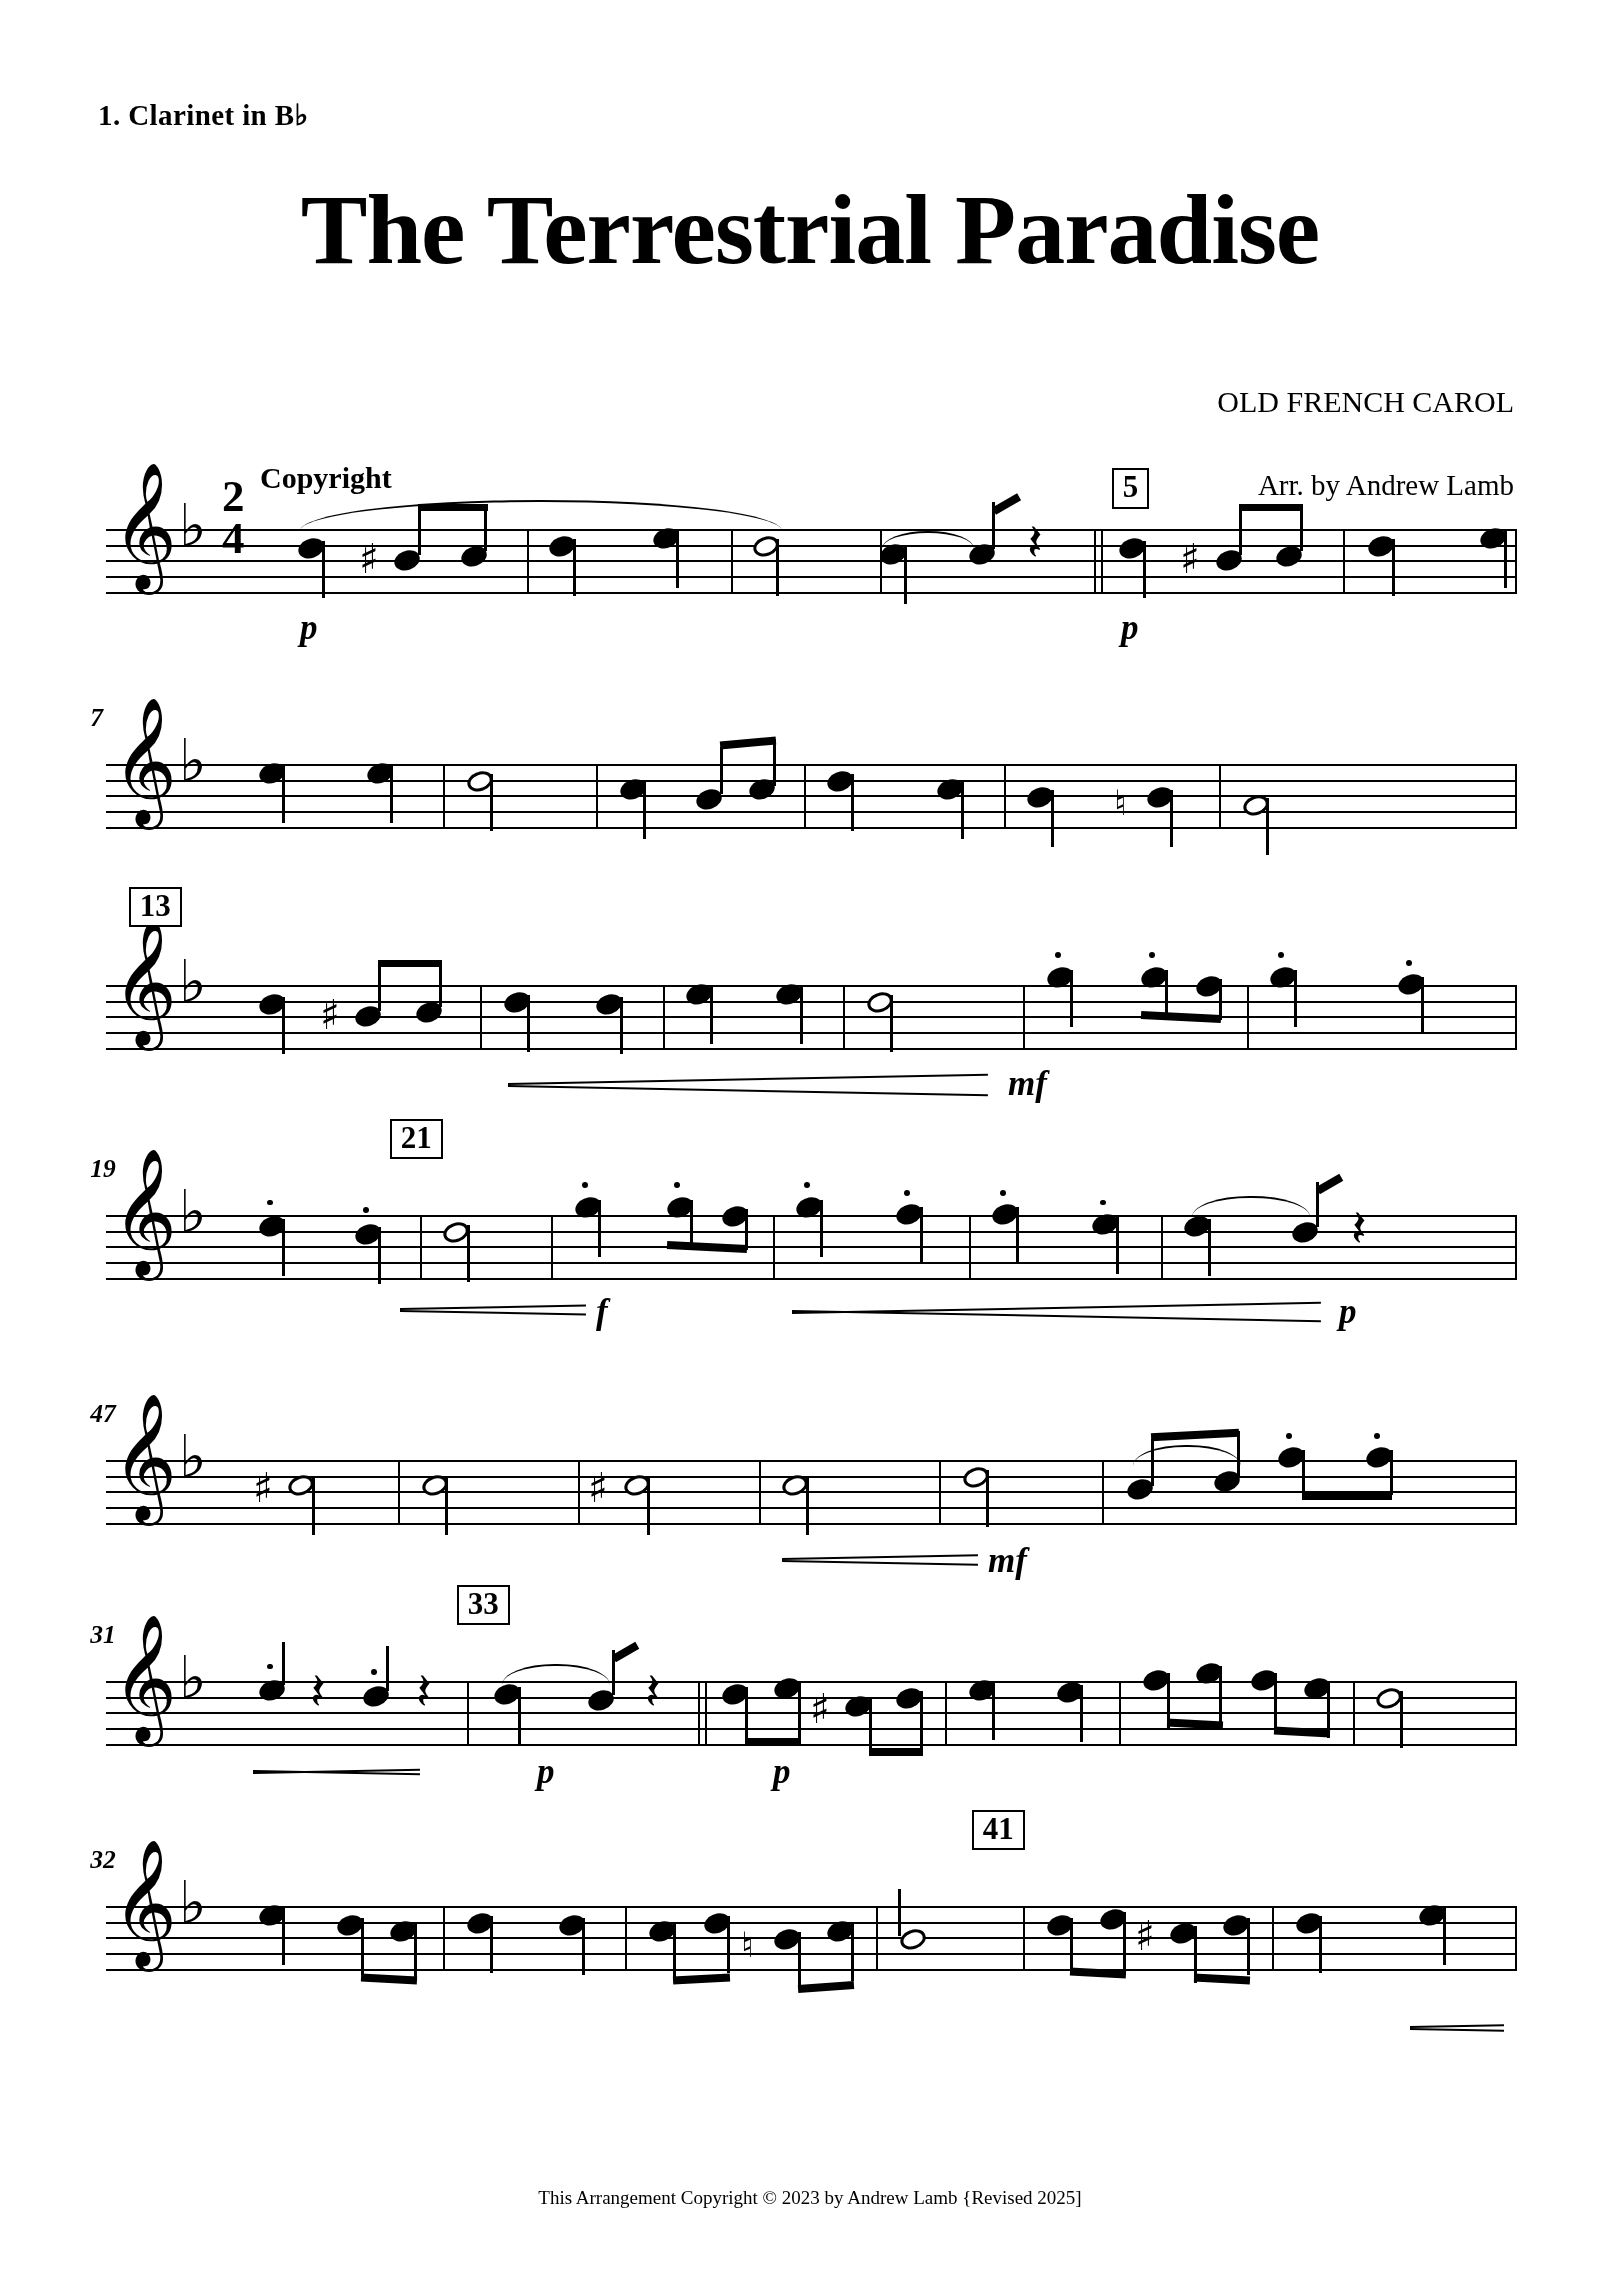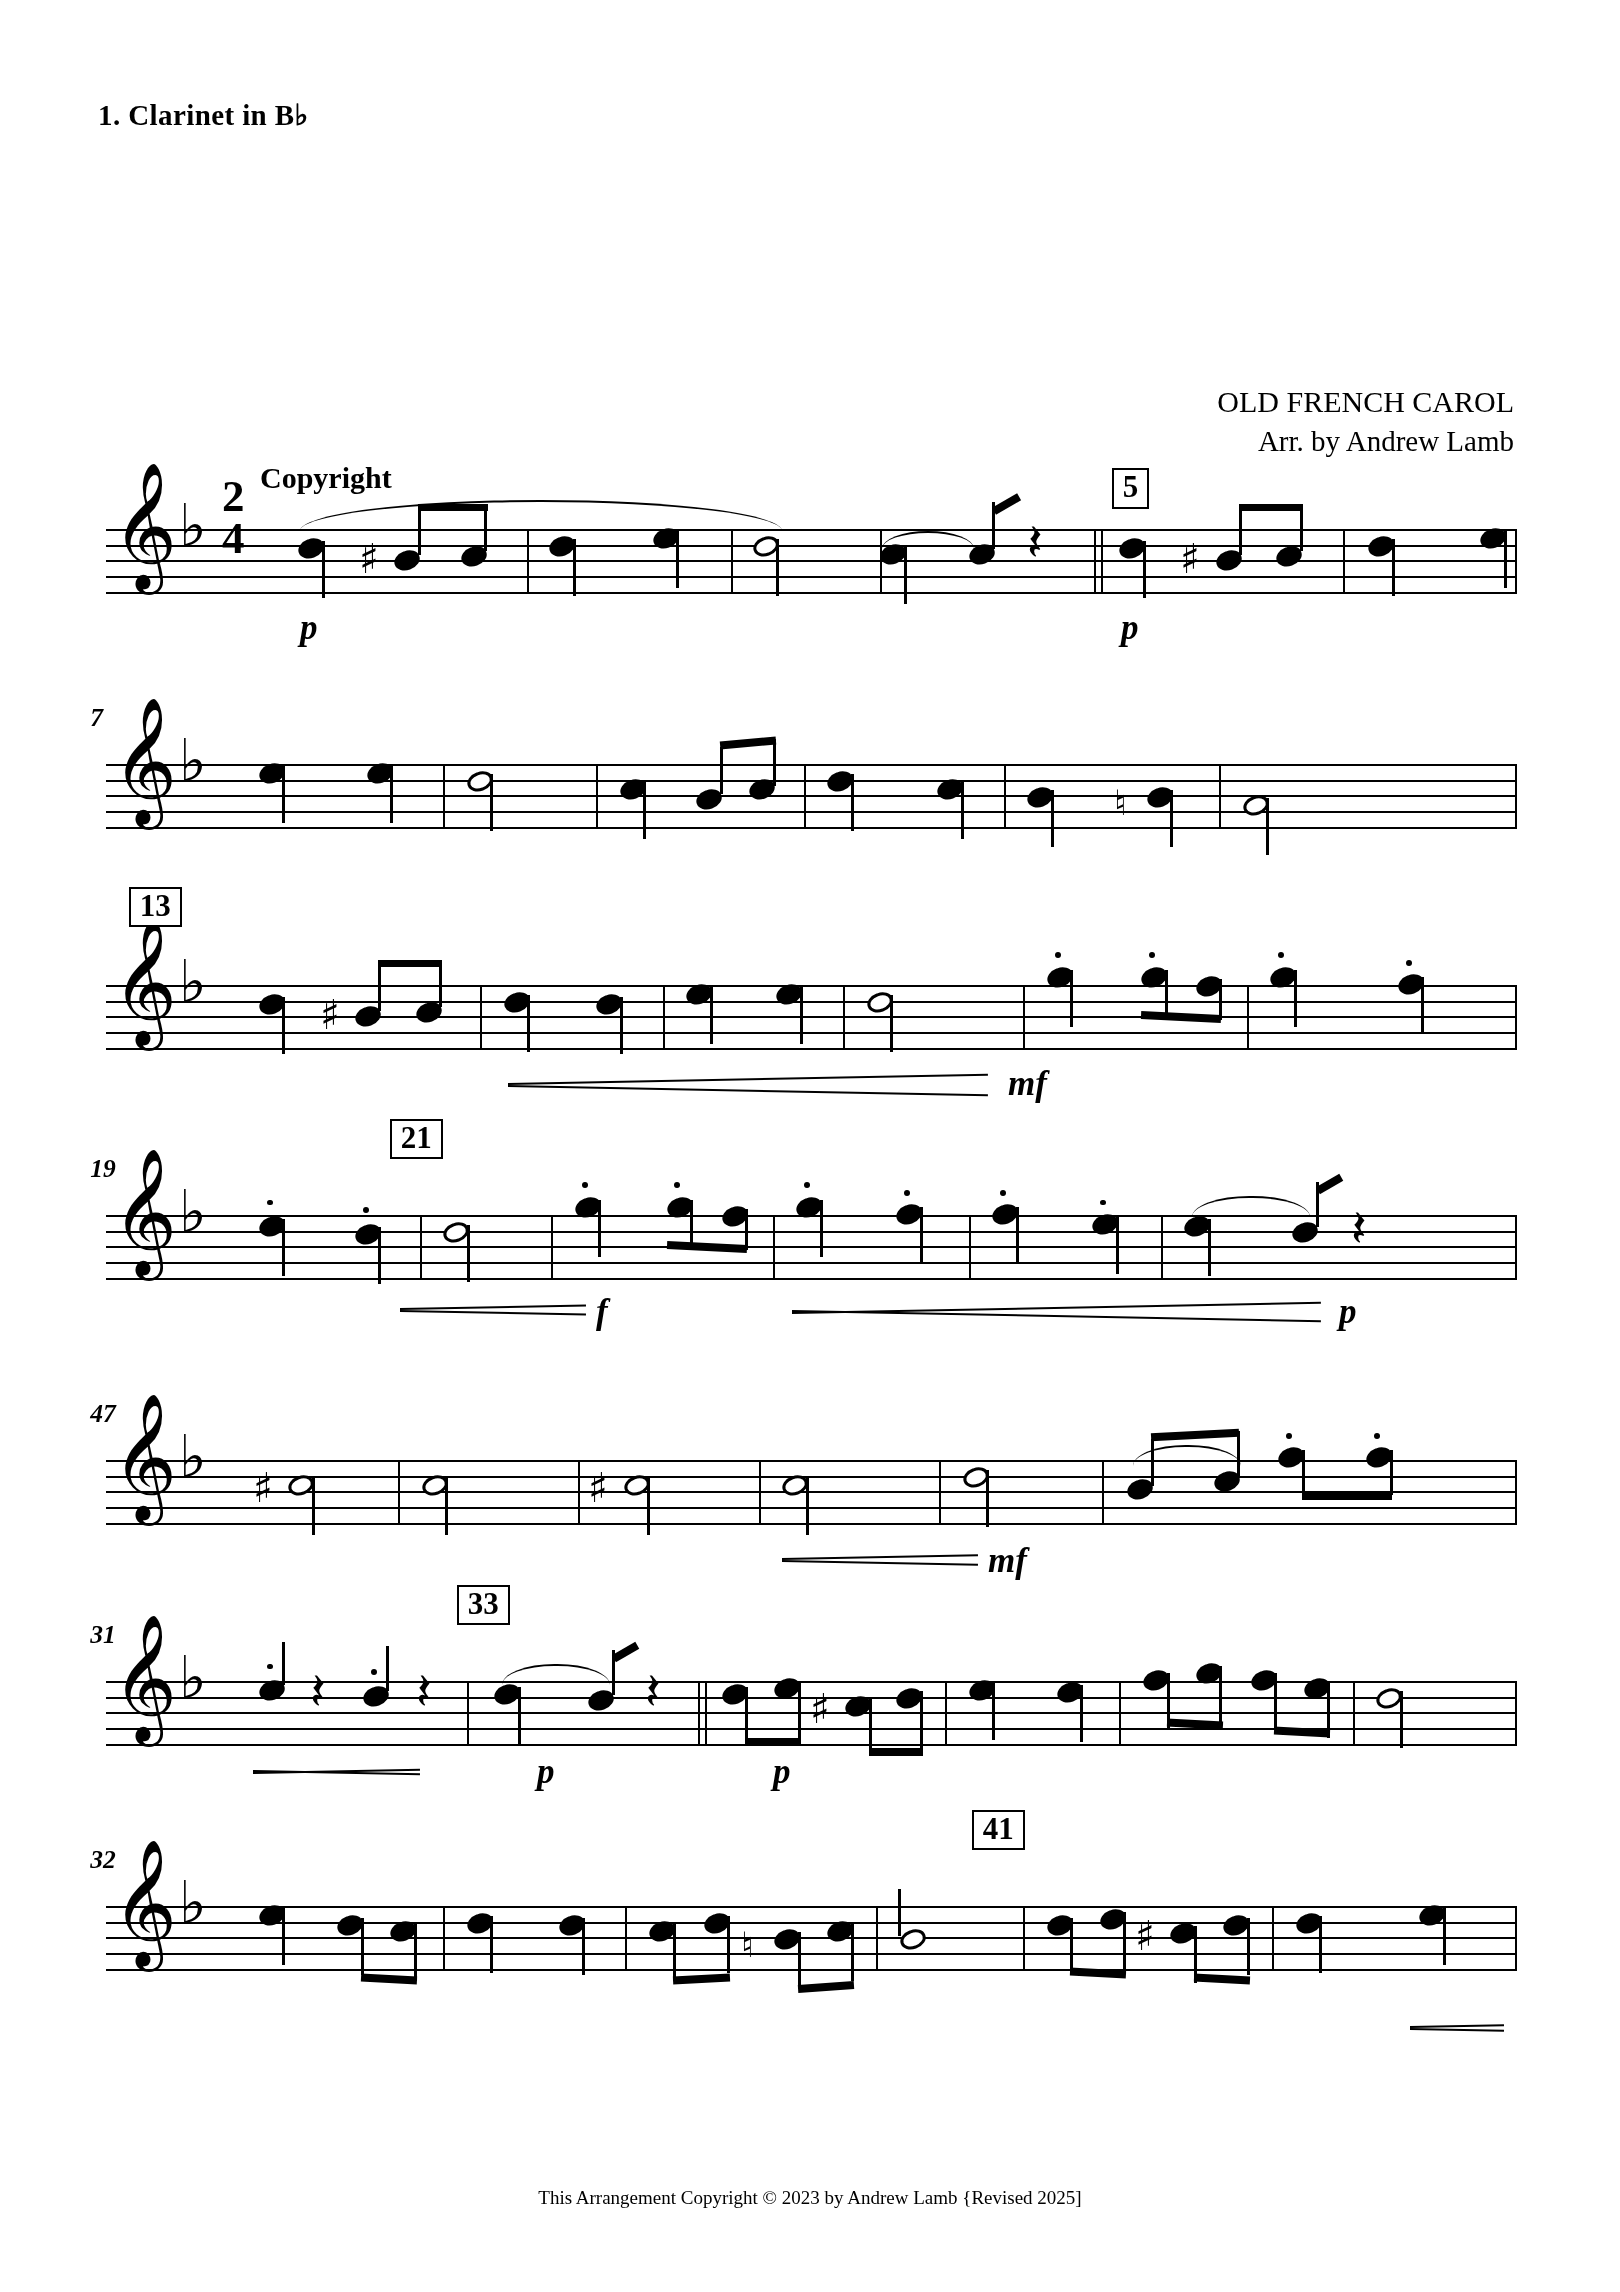--- a/index.html
+++ b/index.html
@@ -49,21 +49,21 @@
     font-size: 33px;
   }
   .composer {
     position: absolute;
     right: 106px;
     top: 382px;
     text-align: right;
     font-size: 30px;
     line-height: 1.33;
   }
-  .composer .line2 { font-size: 29px; }
+  .composer .line2 { font-size: 29px; margin-top: 44px; }
   .tempo {
     position: absolute;
     left: 260px;
     top: 461px;
     font-size: 30px;
     font-weight: bold;
   }
   .copyright {
     position: absolute;
     left: 0;
@@ -247,20 +247,21 @@
     font-style: italic;
     font-weight: bold;
   }
 </style>
 </head>
 <body>
 
 <div class="page">
 
   <div class="part-label">1. Clarinet in B♭</div>
+  <div class="title">The Terrestrial Paradise</div>
 
   <div class="composer">
     <div>OLD FRENCH CAROL</div>
     <div class="line2">Arr. by Andrew Lamb</div>
   </div>
 
   <div class="tempo">Copyright</div>
 
   <div class="system" style="top:490px;">
     <div class="staff">

